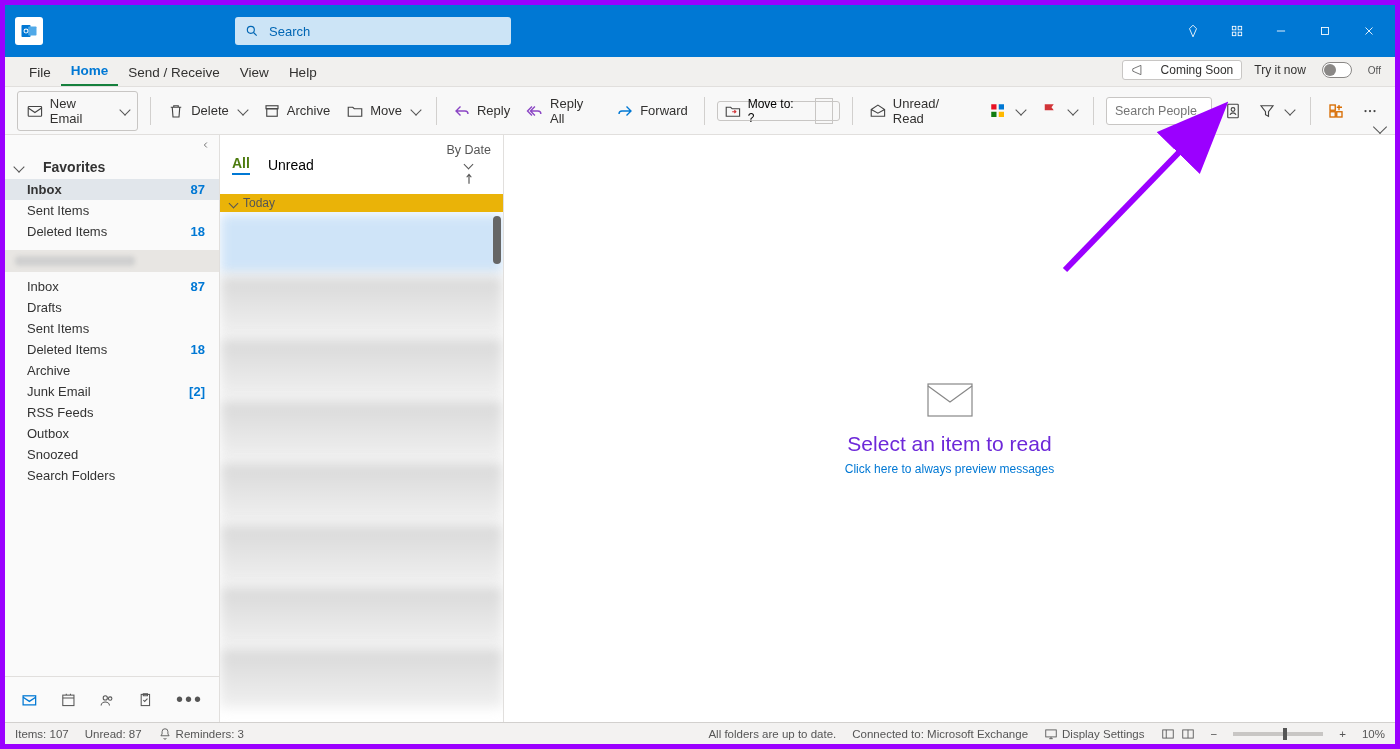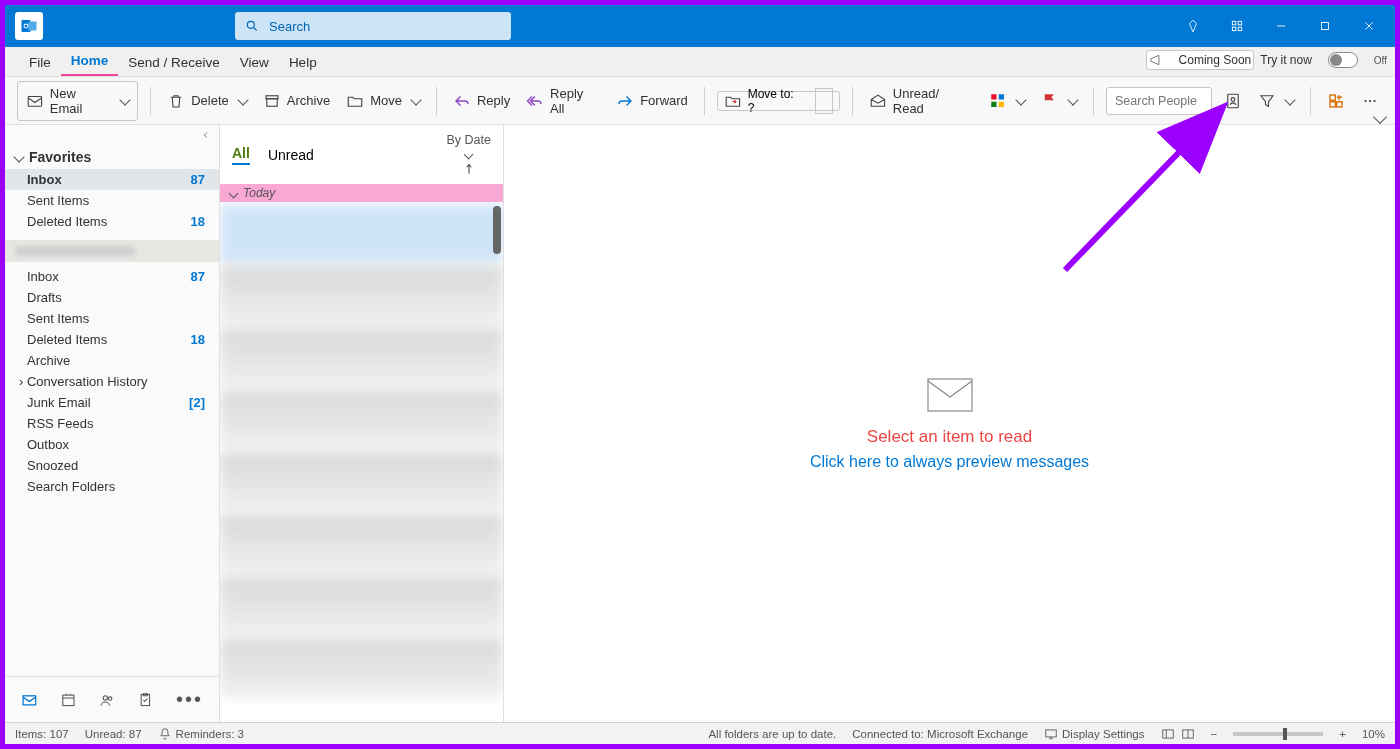--- a/index.html
+++ b/index.html
@@ -1,35 +1,35 @@
 <!DOCTYPE html>
 <html><head>
 <meta charset="utf-8">
 <style>
 * { margin: 0; padding: 0; box-sizing: border-box; font-family: "Segoe UI", Tahoma, sans-serif; }
 body { background: #fff; overflow: hidden; }
 .app { width: 1400px; height: 749px; border: 5px solid #9b00ff; display: flex; flex-direction: column; background: #fff; position: relative; }
 
 
-.titlebar { height: 42px; background: #0078d4; display: flex; align-items: center; padding: 0 4px; }
+.titlebar { height: 52px; background: #0078d4; display: flex; align-items: center; padding: 0 4px; }
 .titlebar .app-icon { width: 28px; height: 28px; background: #fff; border-radius: 3px; display: flex; align-items: center; justify-content: center; margin-left: 6px; }
 .titlebar .app-icon svg { width: 18px; height: 18px; }
 .titlebar .search { margin-left: 192px; width: 276px; height: 28px; background: #cce4f6; border-radius: 3px; display: flex; align-items: center; padding: 0 10px; }
 .titlebar .search svg { width: 14px; height: 14px; }
 .titlebar .search-text { color: #0066b4; font-size: 13px; margin-left: 10px; }
 .titlebar .spacer { flex: 1; }
 .titlebar .winbtn { width: 44px; height: 42px; display: flex; align-items: center; justify-content: center; color: #fff; cursor: pointer; }
 .titlebar .winbtn svg { width: 14px; height: 14px; stroke: #fff; }
 
 
 .menubar { height: 30px; background: #f1f0ee; display: flex; align-items: flex-end; padding: 0 14px; border-bottom: 1px solid #e1dfdd; position: relative; }
 .menubar .mitem { font-size: 13.5px; color: #323130; padding: 4px 10px 6px; cursor: pointer; }
-.menubar .mitem.active { color: #0078d4; font-weight: 600; border-bottom: 2px solid #ec4899; }
+.menubar .mitem.active { color: #0078d4; font-weight: 600; border-bottom: 2px solid #15803d; }
 .menubar .right-chips { position: absolute; right: 6px; top: 3px; display: flex; align-items: center; gap: 4px; }
-.chip { border: 1px solid #c8c6c4; border-radius: 3px; padding: 2px 2px; font-size: 12px; color: #323130; display: flex; align-items: center; gap: 16px; background: #fff; }
+.chip { border: 1px solid #c8c6c4; border-radius: 3px; padding: 2px 8px; font-size: 12px; color: #323130; display: flex; align-items: center; gap: 16px; background: #fff; }
 .toggle-off { width: 30px; height: 16px; border: 1px solid #8a8886; border-radius: 8px; position: relative; background: #fff; }
 .toggle-off::after { content: ''; position: absolute; left: 1px; top: 1px; width: 12px; height: 12px; background: #8a8886; border-radius: 50%; }
 .toggle-label { font-size: 10px; color: #555; }
 
 
 .ribbon { height: 48px; background: #f8f8f8; border-bottom: 1px solid #e1dfdd; display: flex; align-items: center; padding: 0 12px; gap: 8px; position: relative; }
 .ribbon .sep { width: 1px; height: 28px; background: #d2d0ce; margin: 0 4px; }
 .rbtn { display: flex; align-items: center; gap: 6px; cursor: pointer; font-size: 13px; color: #323130; padding: 4px 4px; border-radius: 2px; }
 .rbtn svg { width: 18px; height: 18px; }
 .rbtn .caret { width: 8px; height: 8px; border-left: 1px solid #555; border-bottom: 1px solid #555; transform: rotate(-45deg); margin-left: 4px; margin-top: -2px; }
@@ -41,50 +41,50 @@
 .ribbon .collapse { position: absolute; right: 10px; bottom: 2px; }
 .ribbon .collapse .caret2 { width: 10px; height: 10px; border-left: 1px solid #555; border-bottom: 1px solid #555; transform: rotate(-45deg); }
 
 
 .main { flex: 1; display: flex; min-height: 0; }
 
 
 .folders { width: 215px; border-right: 1px solid #e1dfdd; background: #fafafa; display: flex; flex-direction: column; }
 .folders .collapse-strip { height: 20px; display:flex; justify-content:flex-end; padding-right:8px; align-items:center; }
 .folders .collapse-strip svg { width:10px; height:10px; }
-.section-head { font-size: 14px; font-weight: 600; color: #333; padding: 4px 10px; display:flex; align-items:center; gap:6px; }
+.section-head { font-size: 14px; font-weight: 600; color: #333; padding: 4px 10px; display:flex; align-items:center; gap:20px; }
 .section-head .chevron { width: 8px; height: 8px; border-left: 1px solid #555; border-bottom: 1px solid #555; transform: rotate(-45deg); }
 .folder { display: flex; justify-content: space-between; align-items: center; padding: 3px 14px 3px 22px; font-size: 13px; color: #333; cursor: pointer; }
 .folder.selected { background: #e1e6eb; font-weight: 700; }
 .folder .count { color: #0078d4; font-weight: 700; font-size: 13px; }
 .folder .count.bracket { color: #0078d4; }
 .account-head { height: 22px; background: #e8e6e3; margin: 8px 0 4px; display:flex; align-items:center; padding: 0 10px; color:#888; }
 .blurred-text { height: 10px; width: 120px; background: #d0d0d0; border-radius: 4px; filter: blur(2px); }
 .folder.chev { padding-left: 14px; }
 .navswitch { height: 46px; border-top: 1px solid #e1dfdd; display: flex; align-items: center; gap: 22px; padding: 0 16px; background:#fafafa; margin-top:auto; }
 .navswitch svg { width: 20px; height: 20px; }
 .navswitch .dots { font-size: 20px; color: #555; letter-spacing: 2px; }
 
 
 .msglist { width: 284px; border-right: 1px solid #e1dfdd; display: flex; flex-direction: column; background: #fff; }
 .msglist-head { display: flex; align-items: center; padding: 8px 12px; gap: 18px; }
 .msglist-head .tab { font-size: 14px; cursor: pointer; }
 .msglist-head .tab.active { color: #4d7c0f; font-weight: 600; border-bottom: 2px solid #0078d4; padding-bottom: 2px; }
 .msglist-head .rightbit { margin-left: auto; font-size: 12.5px; color: #555; display:flex; align-items:center; gap:4px;flex-direction:column; }
-.group-row { background: #f9a8d4; padding: 2px 10px; font-size: 12px; color: #555; display: flex; align-items: center; gap: 6px; font-style: italic; }
+.group-row { background: #eab308; padding: 2px 10px; font-size: 12px; color: #555; display: flex; align-items: center; gap: 6px; }
 .msgs { flex: 1; overflow: hidden; position: relative; }
 .msg-blur { height: 60px; border-bottom: 1px solid #eee; background: linear-gradient(180deg, #d8d8d8, #f0f0f0); filter: blur(6px); margin: 2px 0; }
 .msg-blur.sel { background: #cfe4f8; }
 .scrollbar-thumb { position:absolute; right:2px; top:4px; width:8px; height:48px; background:#666; border-radius:4px; }
 
 
 .reading { flex: 1; display: flex; flex-direction: column; align-items: center; justify-content: center; color: #605e5c; background:#fff; }
 .reading svg { width: 48px; height: 36px; margin-bottom: 14px; }
-.reading .title { font-size: 17px; color: #ef4444; margin-bottom: 6px; }
-.reading .link { font-size: 16px; color: #0078d4; cursor: pointer; }
+.reading .title { font-size: 21px; color: #6d28d9; margin-bottom: 6px; }
+.reading .link { font-size: 12px; color: #0078d4; cursor: pointer; }
 
 
 .status { height: 22px; border-top: 1px solid #d2d0ce; background: #f3f2f1; display: flex; align-items: center; font-size: 11.5px; color: #555; padding: 0 10px; gap: 16px; }
 .status .sp { flex: 1; }
 .status .icons { display:flex; gap:6px; align-items:center; }
 .status .zoom-slider { width: 90px; height: 4px; background: #c8c6c4; position: relative; }
 .status .zoom-slider::after { content: ''; position: absolute; left: 55%; top: -4px; width: 4px; height: 12px; background: #555; }
 .status svg { width:14px; height:14px; }
 
 
@@ -321,23 +321,20 @@
       <div class="folder">
           <span>Sent Items</span>
         </div>
       <div class="folder">
           <span>Deleted Items</span>
           <span class="count">18</span>
         </div>
       <div class="folder">
           <span>Archive</span>
         </div>
-      <div class="folder chev">
-          <span>› <span>Conversation History</span></span>
-        </div>
       <div class="folder">
           <span>Junk Email</span>
           <span class="count bracket">[2]</span>
         </div>
       <div class="folder">
           <span>RSS Feeds</span>
         </div>
       <div class="folder">
           <span>Outbox</span>
         </div>

